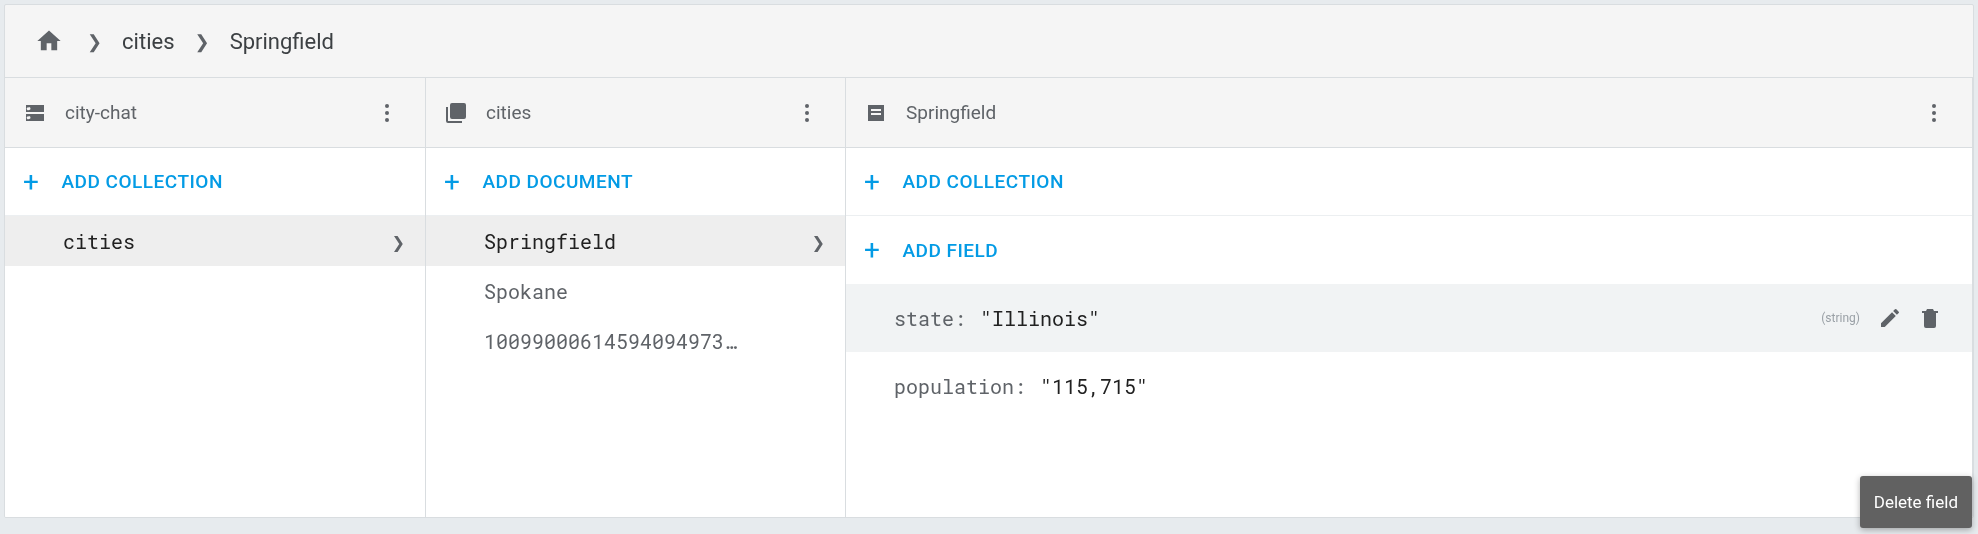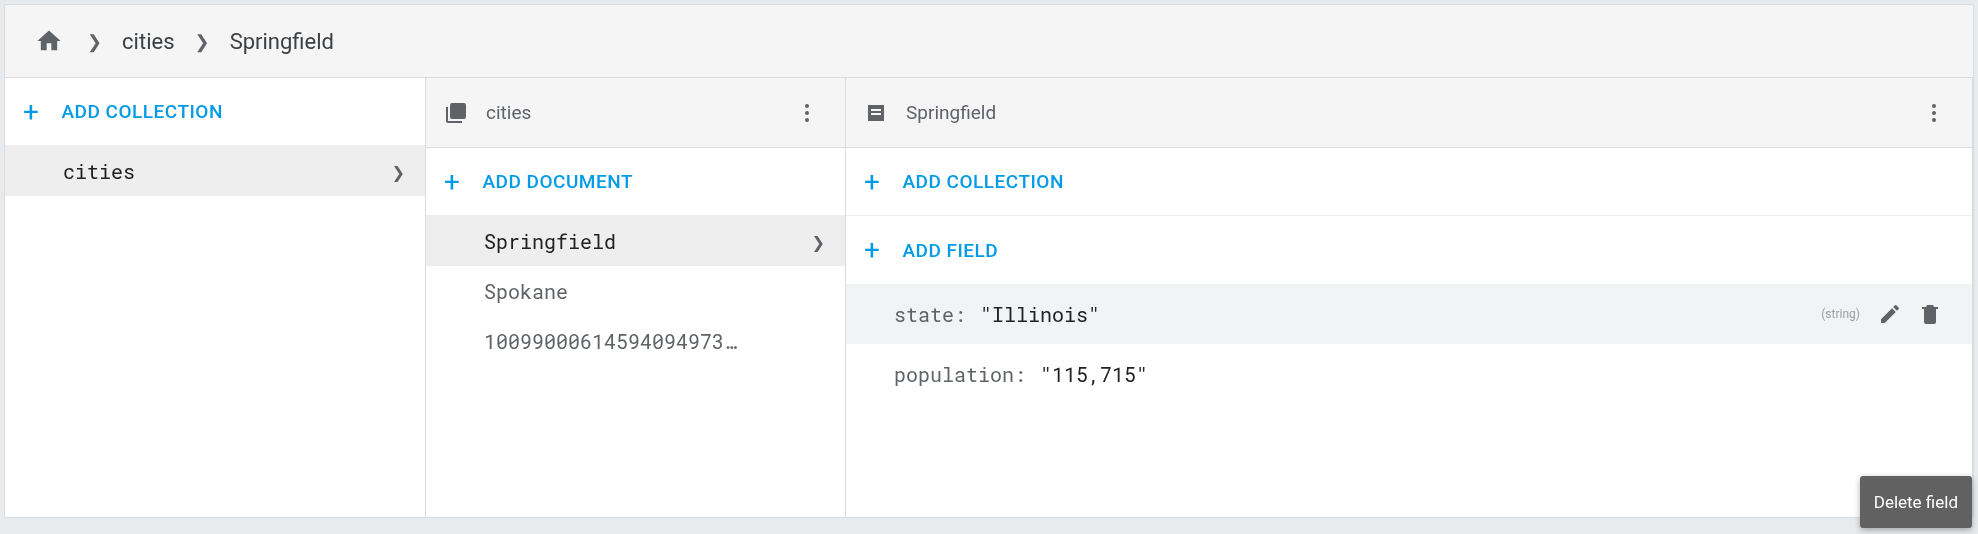--- a/index.html
+++ b/index.html
@@ -86,21 +86,21 @@
     cursor:pointer;
   }
   .list-item.selected { background:#eeeeee; color:#212121; }
   .list-item .spacer{flex:1;}
   .chev-right { color:#5f6368; font-size:22px;}
   
   .field-list { flex:1; overflow:auto; }
   .field-row {
     display:flex;
     align-items:center;
-    height:60px;
+    height:68px;
     padding:0 22px 0 48px;
     font-family:"Roboto Mono",Menlo,Consolas,monospace;
     font-size:20px;
     color:#3c4043;
   }
   .field-row.hover { background:#f1f3f4; }
   .field-key{ color:#5f6368; }
   .field-colon{ color:#5f6368; margin-right:14px;}
   .field-val{ color:#212121;}
   .field-type{ color:#9aa0a6; font-family:Roboto,Arial,sans-serif; font-size:12px; margin-right:10px;}
@@ -132,20 +132,36 @@
     </span>
     <span class="chev">❯</span>
     <a style="color:#3c4043; text-decoration:none; cursor:pointer;">cities</a>
     <span class="chev">❯</span>
     <span>Springfield</span>
   </div>
 
   <div class="columns">
 
     <div class="col col-1">
+      <div class="col-header">
+        <span class="hdr-icon">
+          <svg viewBox="0 0 24 24">
+              <path d="M3 4h18v7H3V4zm0 9h18v7H3v-7zm3 2.5A1.5 1.5 0 1 0 6 18a1.5 1.5 0 0 0 0-3zm0-9A1.5 1.5 0 1 0 6 9a1.5 1.5 0 0 0 0-3z"></path>
+            </svg>
+        </span>
+        <span>city-chat</span>
+        <span class="spacer"></span>
+        <button class="icon-btn">
+          <svg class="more-icon" viewBox="0 0 24 24">
+              <circle cx="12" cy="5" r="2"></circle>
+              <circle cx="12" cy="12" r="2"></circle>
+              <circle cx="12" cy="19" r="2"></circle>
+            </svg>
+        </button>
+      </div>
       <div class="add-row">
         <span class="plus">+</span>
         <span>ADD COLLECTION</span>
       </div>
       <div class="list" id="root-list">
           <div class="list-item selected">
             <span>cities</span>
             <span class="spacer"></span>
             <span class="chev-right">❯</span>
           </div>

